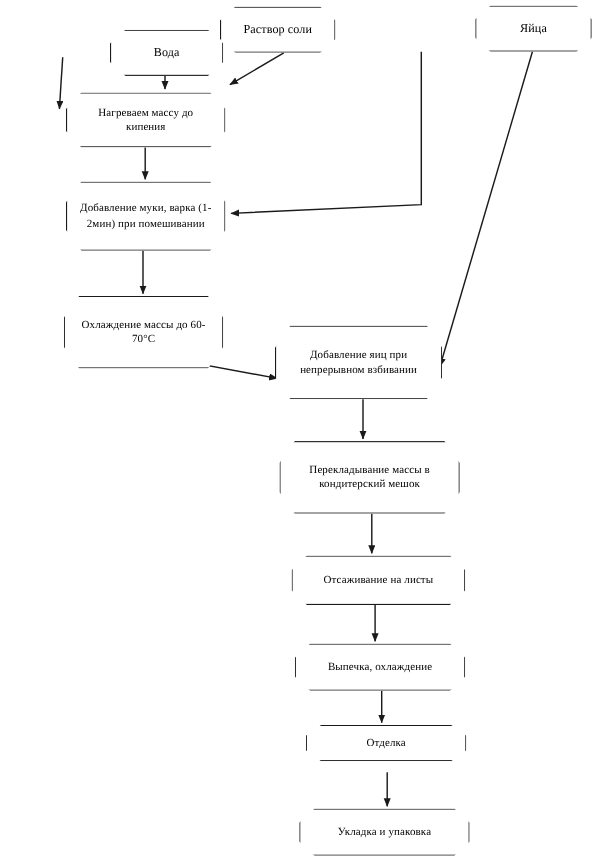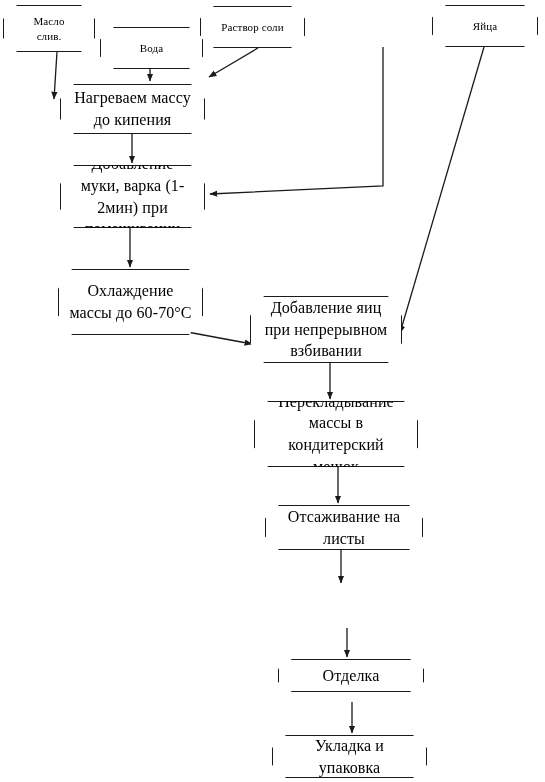--- a/index.html
+++ b/index.html
@@ -44,21 +44,21 @@
   }
   .node .label {
     display: block;
     width: 100%;
     padding: 0 10px;
     box-sizing: border-box;
     line-height: 1.35;
     letter-spacing: 0.1px;
   }
   .n-small .label { font-size: 11px; }
-  .n-med   .label { font-size: 16px; }
+  .n-med   .label { font-size: 10px; }
 </style>
 </head>
 <body>
 
 <div id="canvas">
 
   <svg id="edges" viewBox="0 0 545 782" xmlns="http://www.w3.org/2000/svg">
     <defs>
       <marker id="ah" markerWidth="9" markerHeight="9" refX="7.4" refY="3.2" orient="auto" markerUnits="userSpaceOnUse">
         <path d="M0,0 L8,3.2 L0,6.4 z" fill="#1a1a1a"></path>
@@ -75,23 +75,20 @@
       <path d="M 128,321 L 252,344"></path>
       <path d="M 484,47 L 400,333"></path>
       <path d="M 330,363 L 330,399"></path>
       <path d="M 338,467 L 338,503"></path>
       <path d="M 341,550 L 341,583"></path>
       <path d="M 347,628 L 347,657"></path>
       <path d="M 352,702 L 352,733"></path>
     </g>
   </svg>
 
-  <div class="node n-small" style="left:3px; top:5px; width:92px; height:47px;">
-    <span class="label">Масло<br>слив.</span>
-  </div>
 
   <div class="node n-small" style="left:100px; top:6px; width:103px; height:42px;margin-top:21px;">
     <span class="label">Вода</span>
   </div>
 
   <div class="node n-small" style="left:200px; top:6px; width:105px; height:42px;">
     <span class="label">Раствор соли</span>
   </div>
 
 
@@ -116,20 +113,23 @@
   </div>
 
   <div class="node n-med" style="left:254px; top:401px; width:164px; height:66px;">
     <span class="label">Перекладывание массы в кондитерский мешок</span>
   </div>
 
   <div class="node n-med" style="left:265px; top:505px; width:158px; height:45px;">
     <span class="label">Отсаживание на листы</span>
   </div>
 
+  <div class="node n-med" style="left:268px; top:585px; width:155px; height:43px;">
+    <span class="label">Выпечка, охлаждение</span>
+  </div>
 
   <div class="node n-med" style="left:278px; top:659px; width:146px; height:33px;">
     <span class="label">Отделка</span>
   </div>
 
   <div class="node n-med" style="left:272px; top:735px; width:155px; height:43px;">
     <span class="label">Укладка и упаковка</span>
   </div>
 
 </div>

